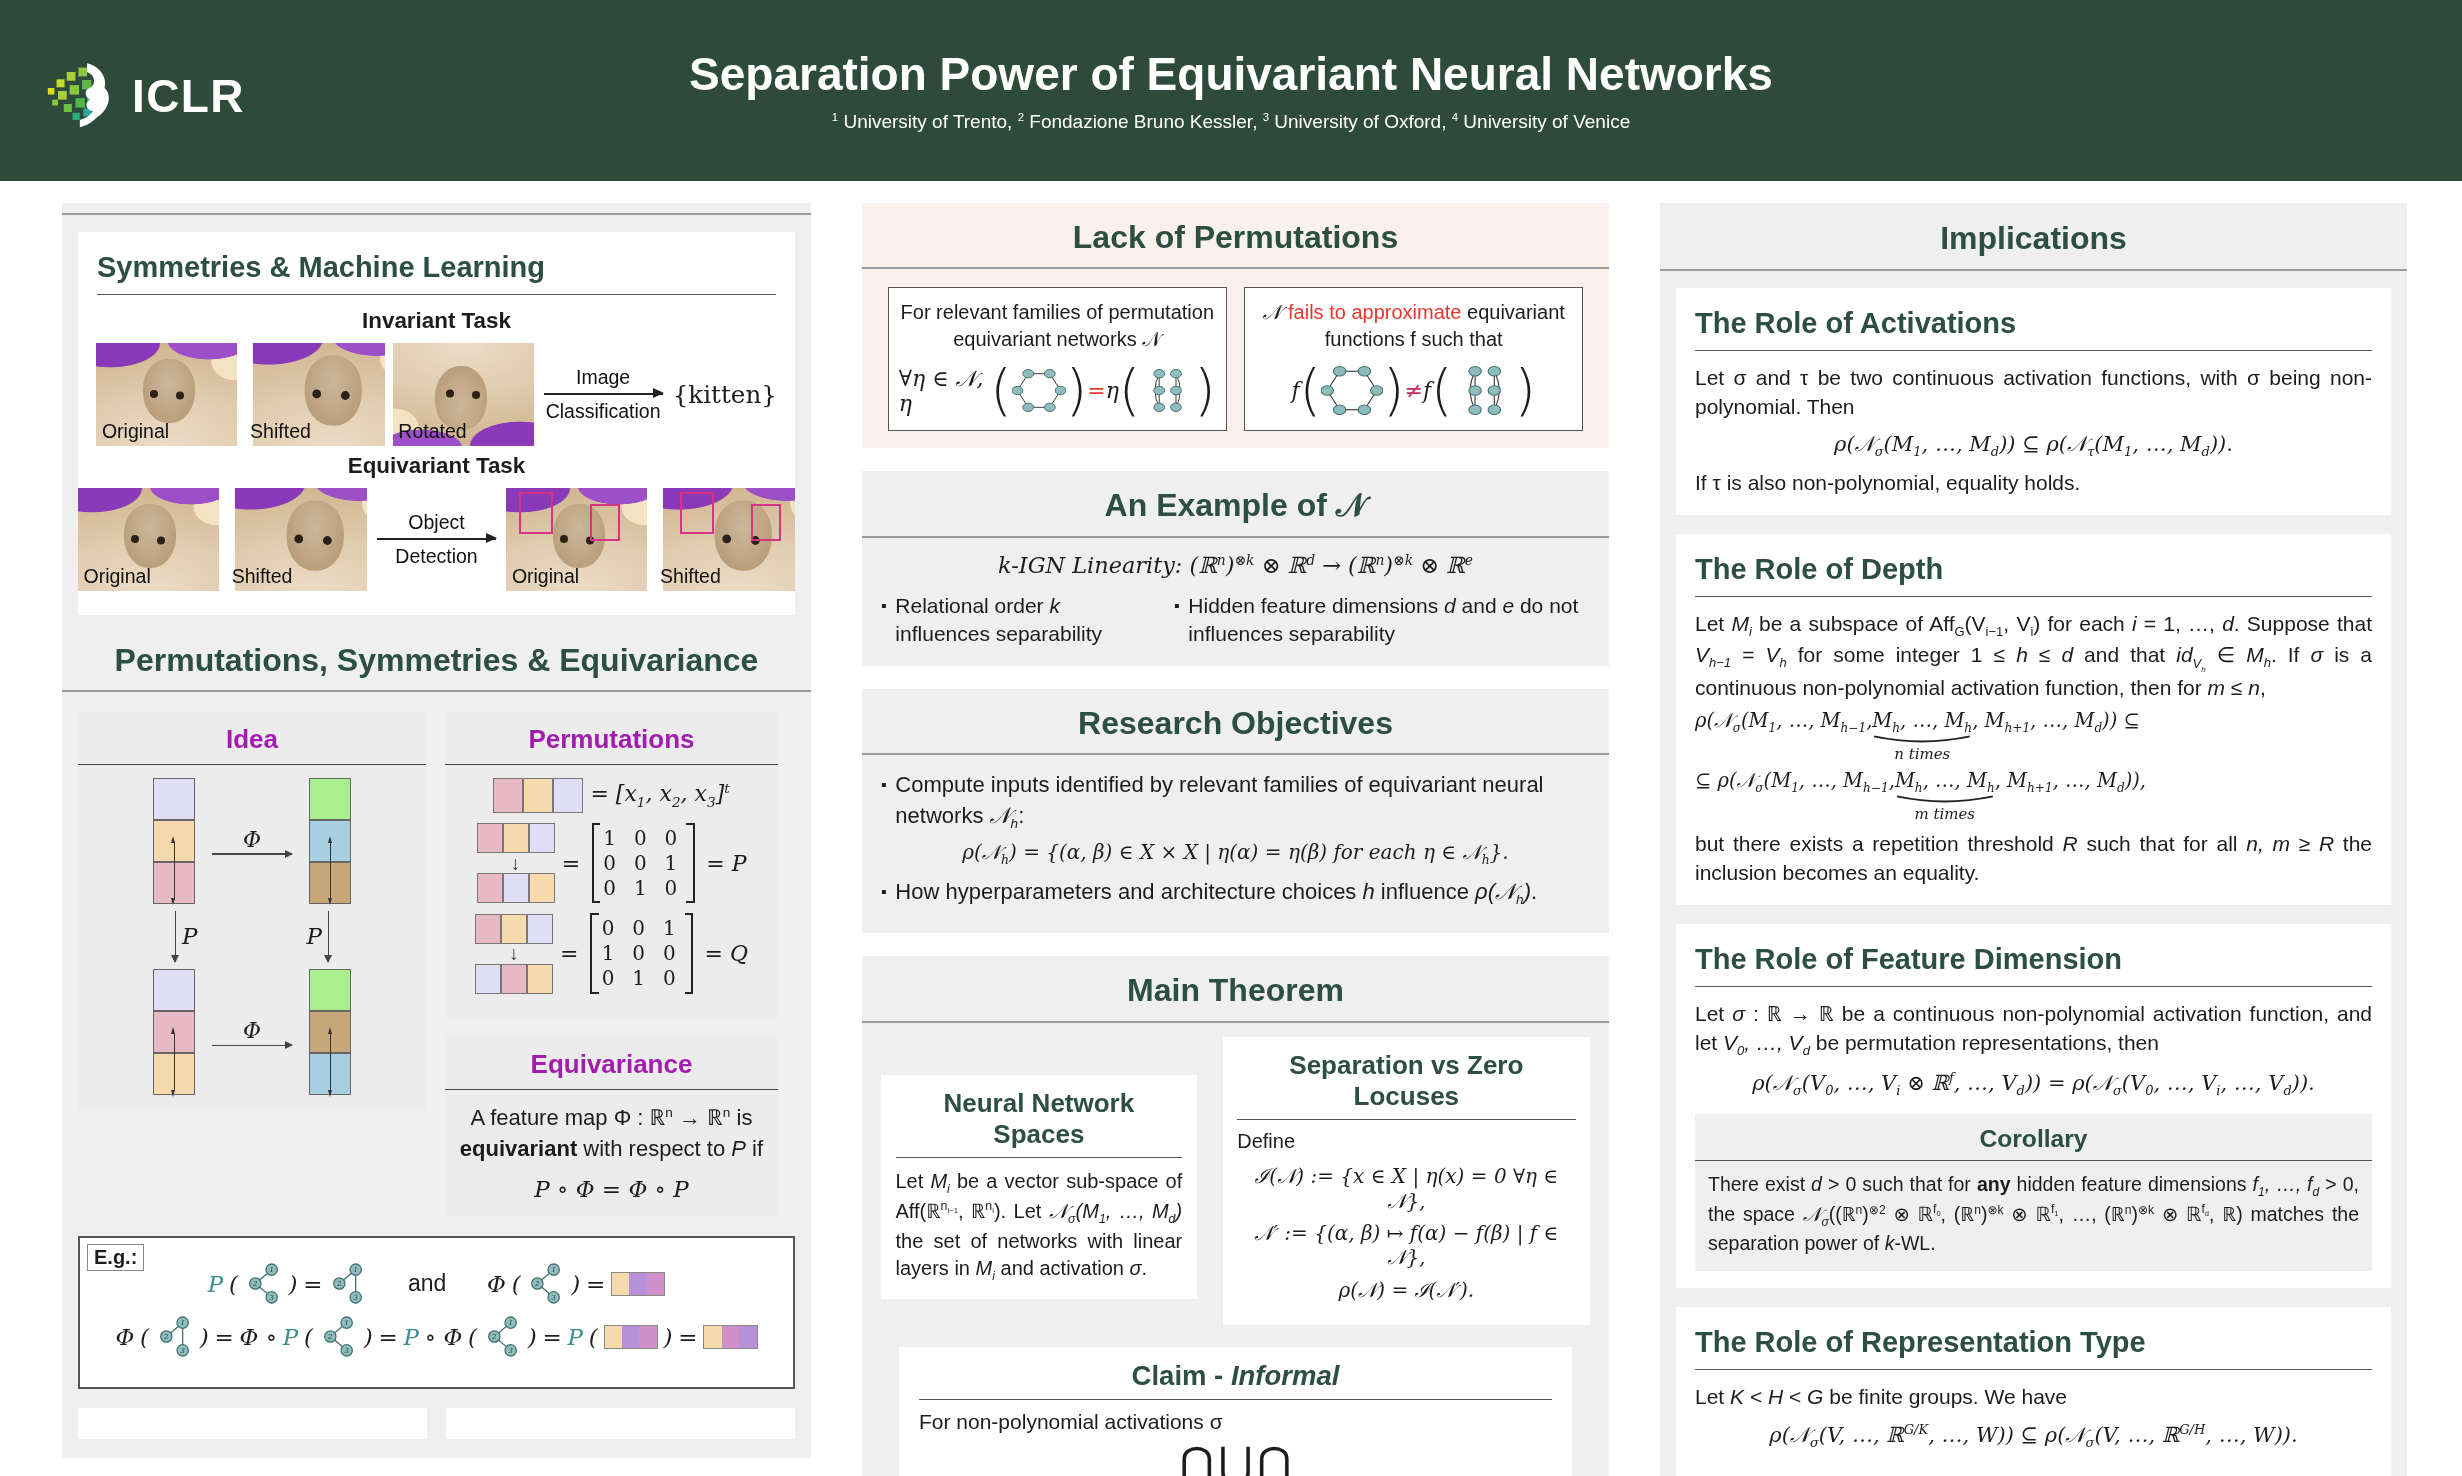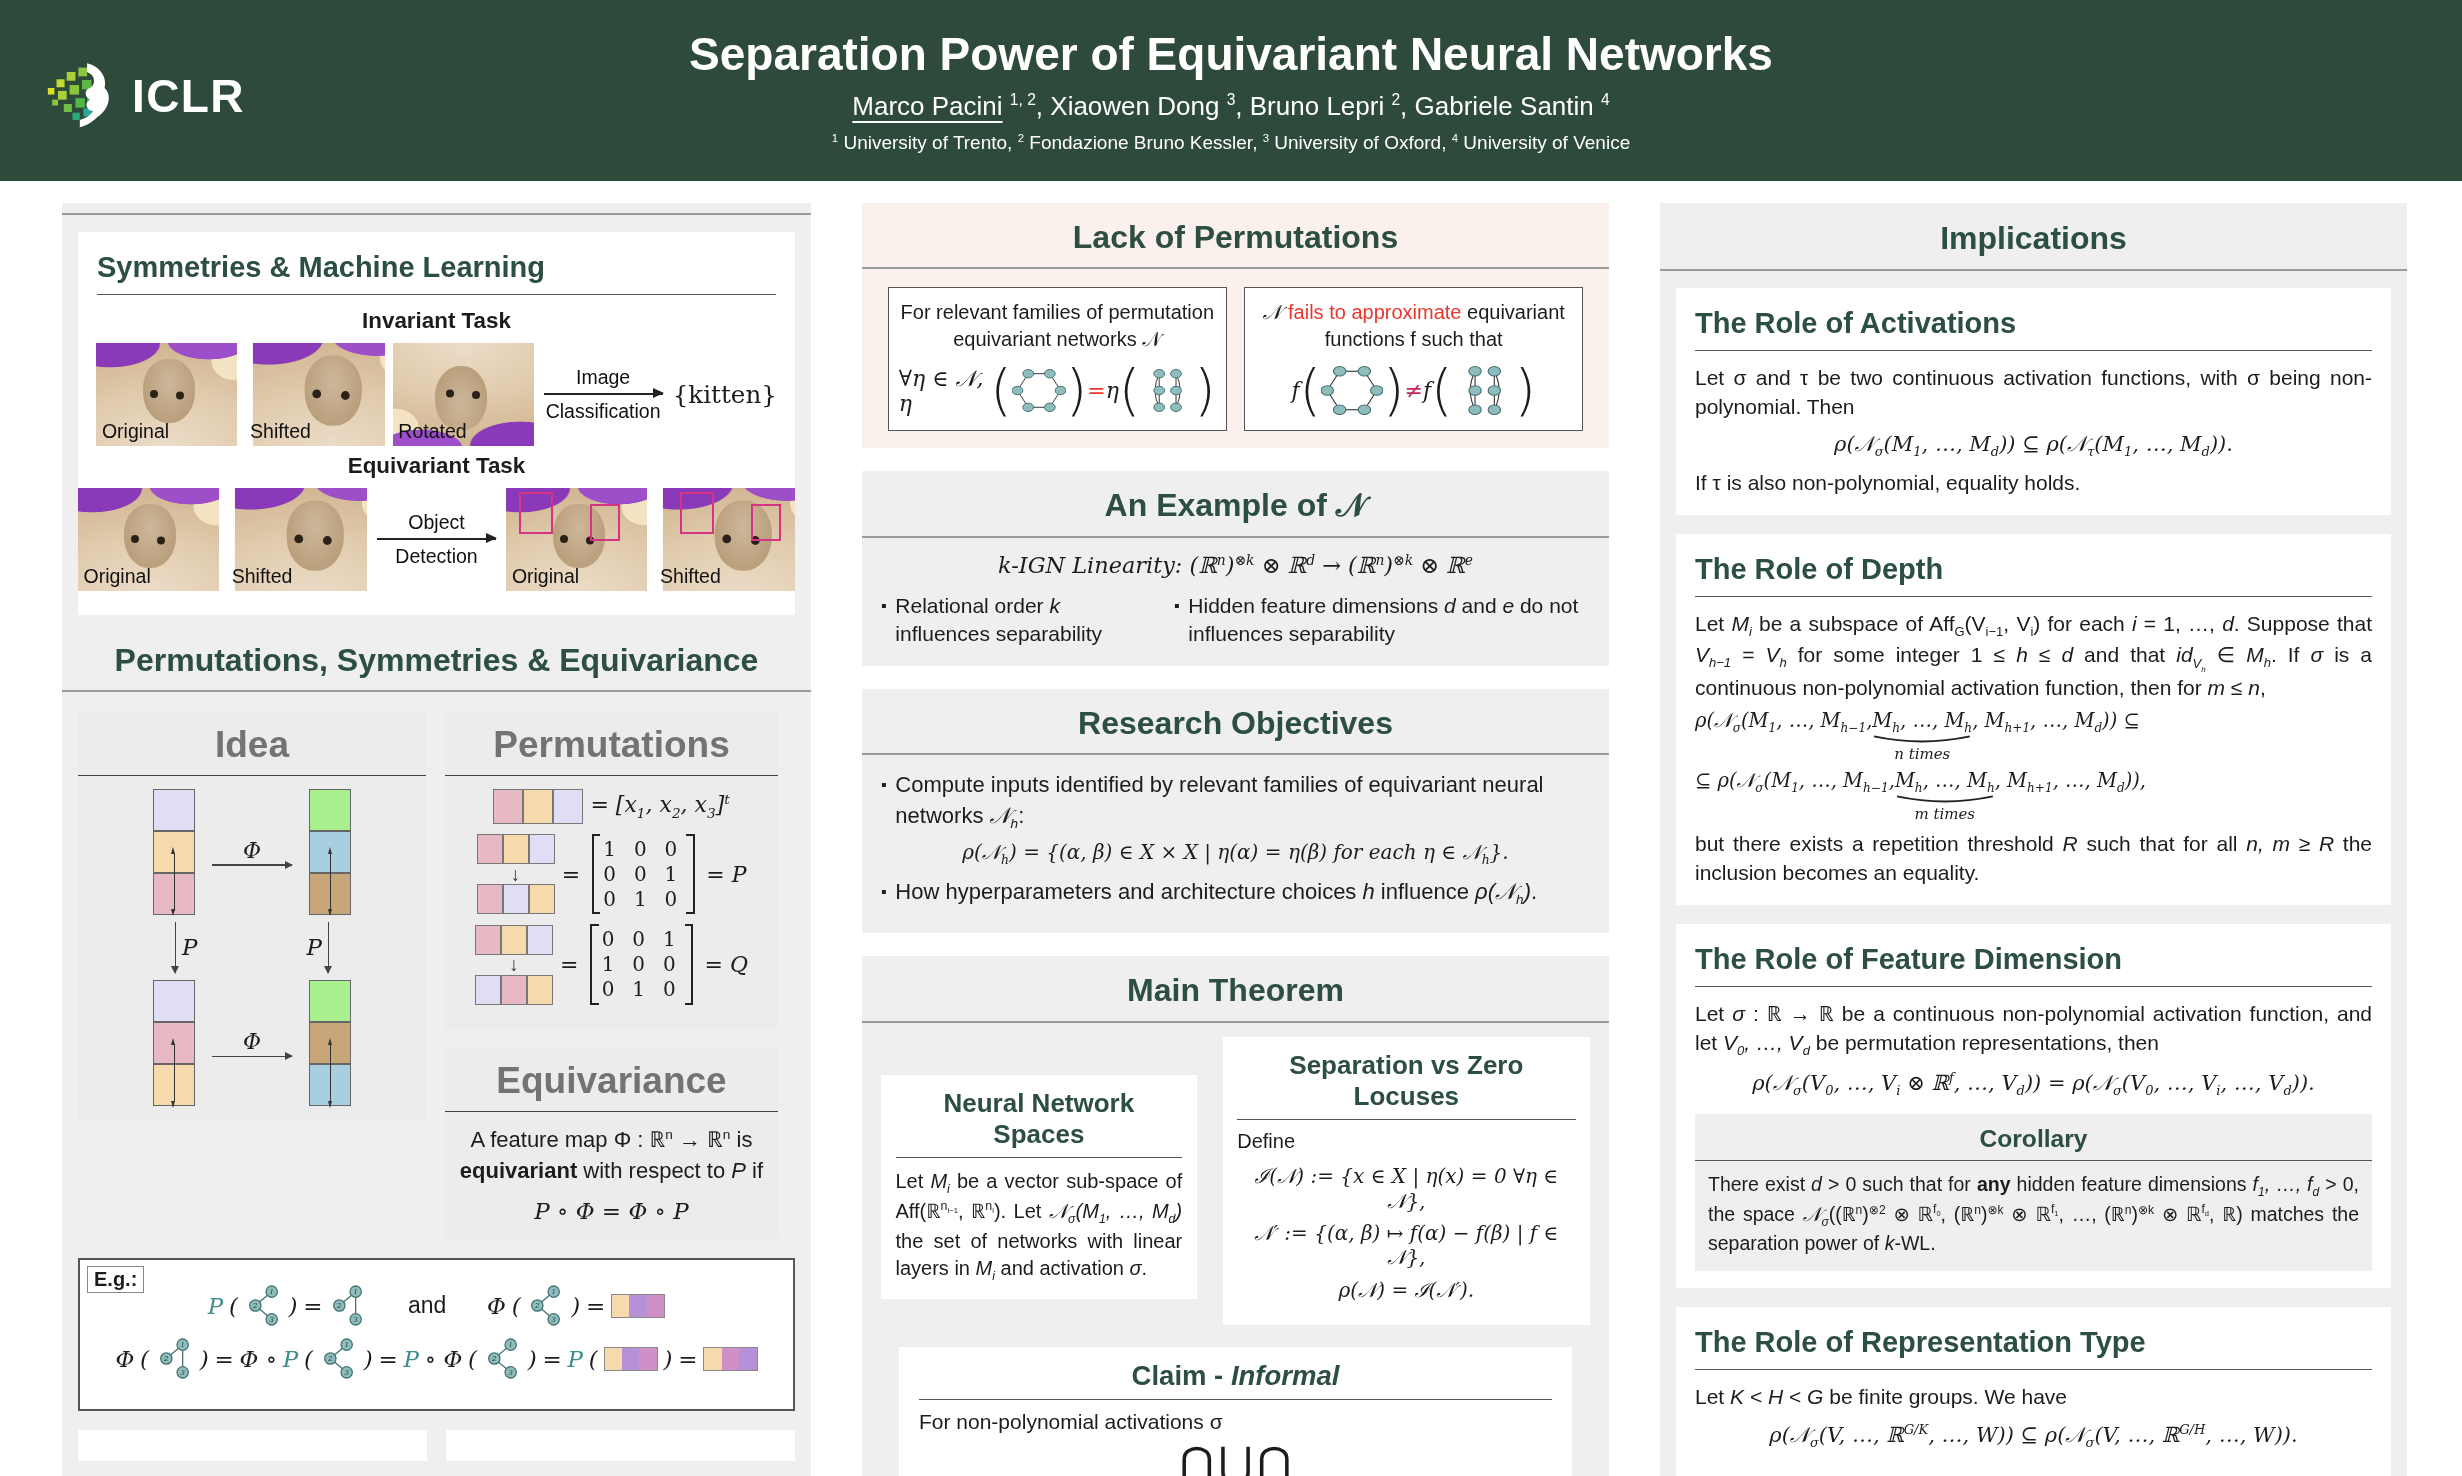--- a/index.html
+++ b/index.html
@@ -49,21 +49,21 @@
   .bbox2{left:84px;top:16px;width:26px;height:33px;}
   .cat-label{position:absolute;left:5.8px;bottom:2.9px;font-size:19.5px;color:#111;}
   .task-arrow{display:flex;flex-direction:column;align-items:center;font-size:19.5px;color:#111;flex:0 0 auto;padding:0 2.9px;}
   .arrow-line{position:relative;width:119px;height:2.2px;background:#222;margin:4.3px 0;}
   .arrow-line::after{content:"";position:absolute;right:-1.4px;top:-5px;border-left:11.6px solid #222;
       border-top:5.8px solid rgba(0,0,0,0);border-bottom:5.8px solid rgba(0,0,0,0);}
   .task-result{font-family:"DejaVu Serif",serif;font-size:24.6px;}
   
   .panel-row{display:flex;gap:19px;align-items:flex-start;margin-top:19px;}
   .panel{background:#ececec;padding:10px 13px 14.5px 13px;box-sizing:border-box;}
-  .panel-title{font-size:37px;font-weight:bold;color:#737373;text-align:center;padding:2.9px 0 8.7px 0;}
+  .panel-title{font-size:26px;font-weight:bold;color:#a21caf;text-align:center;padding:2.9px 0 8.7px 0;}
   .panel-rule{border-bottom:1.4px solid #444;margin:0 -13px 13px -13px;}
   .idea-panel{width:348px;}
   .right-stack{width:333px;display:flex;flex-direction:column;gap:17.4px;}
   .stack{display:flex;flex-direction:column;width:42px;position:relative;}
   .sblock{height:42px;border:0.7px solid #666;box-sizing:border-box;position:relative;}
   .svert{position:absolute;left:50%;top:64px;height:58px;width:0;border-left:1.4px solid #333;}
   .svert::before{content:"";position:absolute;top:-5.8px;left:-3.6px;border-bottom:7.2px solid #333;
       border-left:2.9px solid rgba(0,0,0,0);border-right:2.9px solid rgba(0,0,0,0);}
   .svert::after{content:"";position:absolute;bottom:-5.8px;left:-3.6px;border-top:7.2px solid #333;
       border-left:2.9px solid rgba(0,0,0,0);border-right:2.9px solid rgba(0,0,0,0);}
@@ -235,21 +235,20 @@
             <rect x="57" y="72" width="11" height="11" fill="#2aa9a0"></rect>
           <rect x="70" y="66" width="9" height="9" fill="#2a7fc9"></rect>
             <rect x="14" y="60" width="8" height="8" fill="#8cc63f"></rect>
         </g>
         <path d="M62,10 C80,14 90,30 86,44 C97,54 92,74 76,84 C70,90 62,96 52,98 L52,88 C60,86 66,82 70,76 C60,74 58,64 66,60 C58,56 58,46 66,44 C74,40 74,26 62,22 Z" fill="#ffffff"></path>
       </svg>
       <span class="logo-text">ICLR</span>
     </div>
     <div class="title-wrap">
       <div class="main-title">Separation Power of Equivariant Neural Networks</div>
-      <div class="authors"><span class="u">Marco Pacini</span> <sup>1, 2</sup>, Xiaowen Dong <sup>3</sup>, Bruno Lepri <sup>2</sup>, Gabriele Santin <sup>4</sup></div>
       <div class="affils"><sup>1</sup> University of Trento, <sup>2</sup> Fondazione Bruno Kessler, <sup>3</sup> University of Oxford, <sup>4</sup> University of Venice</div>
     </div>
   </div>
 
   <div class="content">
 
     <div class="col col-left">
       <div class="sec-rule"></div>
 
       <div class="card">

